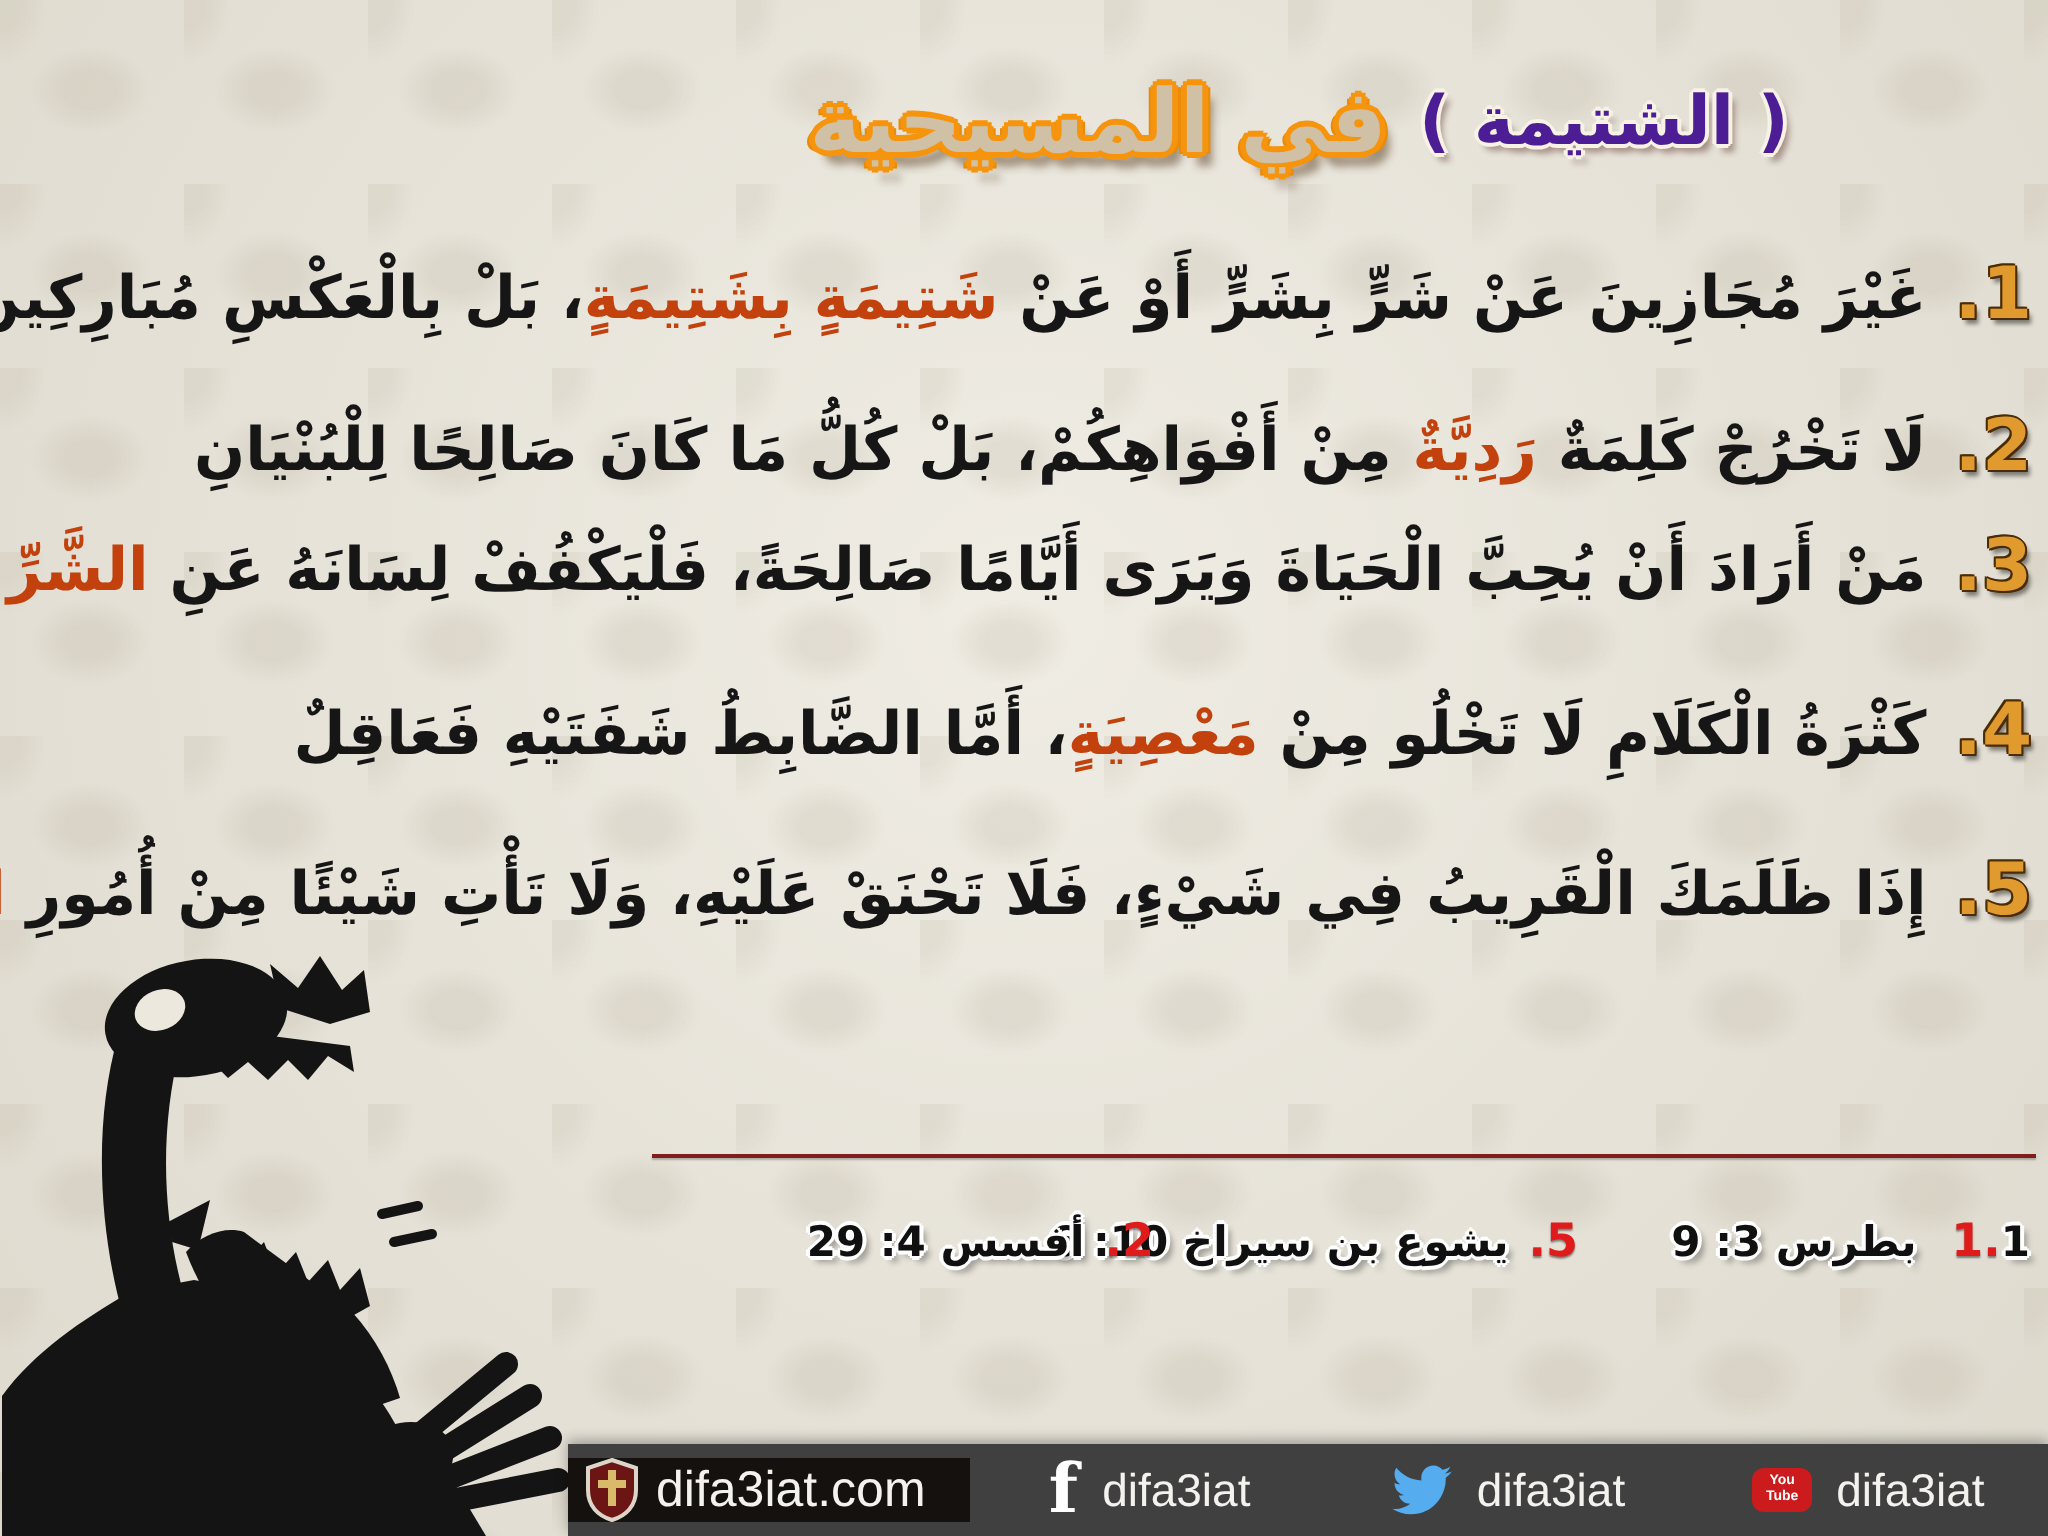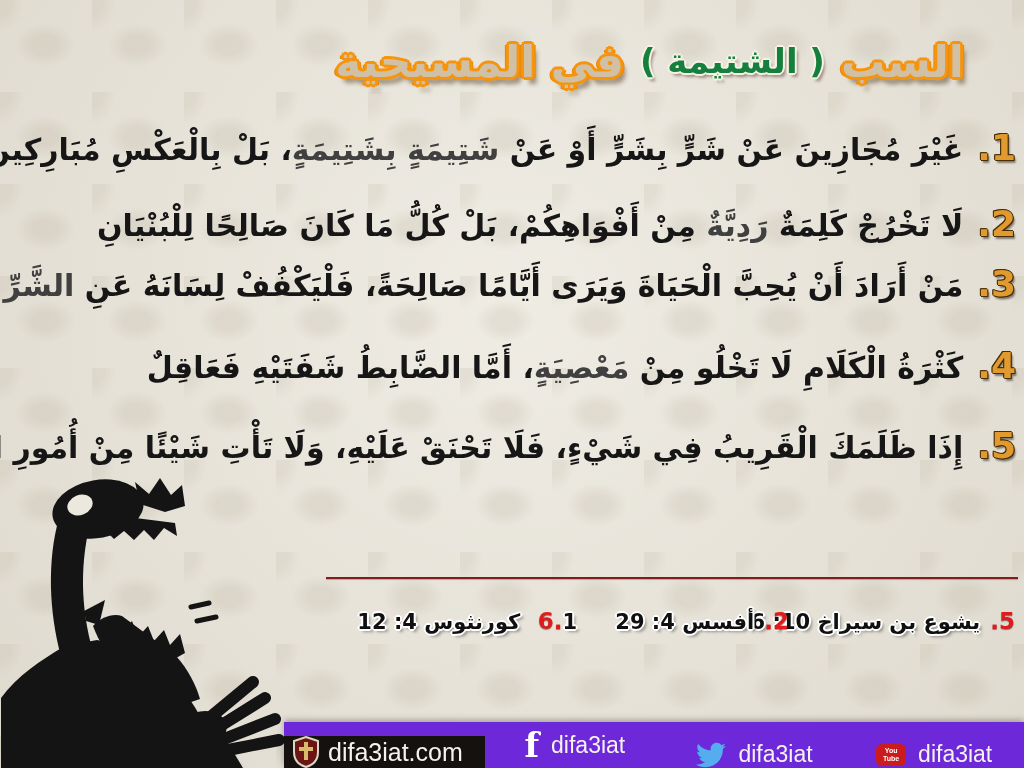--- a/index.html
+++ b/index.html
@@ -23,21 +23,21 @@
   }
   .title-main{
     font-size:44px;font-weight:bold;color:#cfc0a6;letter-spacing:1px;
     text-shadow:
       -3px 0 0 #f6940d, 3px 0 0 #f6940d, 0 -3px 0 #f6940d, 0 3px 0 #f6940d,
       -2px -2px 0 #f6940d, 2px -2px 0 #f6940d, -2px 2px 0 #f6940d, 2px 2px 0 #f6940d,
       -4px 1px 0 #e88a0a, 4px 1px 0 #e88a0a,
       5px 7px 4px rgba(70,40,5,0.45);
   }
   .title-red{
-    font-size:34px;font-weight:bold;color:#15803d;
+    font-size:34px;font-weight:bold;color:#4c1d95;
     text-shadow:
       -2px 0 0 #f7f2e6, 2px 0 0 #f7f2e6, 0 -2px 0 #f7f2e6, 0 2px 0 #f7f2e6,
       -1px -1px 0 #f7f2e6, 1px -1px 0 #f7f2e6, -1px 1px 0 #f7f2e6, 1px 1px 0 #f7f2e6,
       3px 4px 3px rgba(70,20,10,0.4);
   }
 
   
   .verse{
     position:absolute;right:8px;left:0;height:64px;
     direction:rtl;white-space:nowrap;text-align:right;
@@ -46,21 +46,21 @@
   .v1{top:116px;} .v2{top:192px;} .v3{top:252px;padding-left:48px;}
   .v4{top:334px;text-align:right;} .v5{top:414px;} .v6{top:494px;}
   .vnum{
     font-size:36px;color:#e09a2d;margin-left:14px;
     text-shadow:
       -1px 0 0 #4a2c05, 1px 0 0 #4a2c05, 0 -1px 0 #4a2c05, 0 1px 0 #4a2c05,
       -1px -1px 0 #4a2c05, 1px 1px 0 #4a2c05,
       2px 3px 2px rgba(0,0,0,0.45);
   }
   .v6 .vnum{margin-left:40px;}
-  .red{color:#404040;}
+  .red{color:#c2410c;}
 
   
   .divider{
     position:absolute;top:577px;left:326px;width:692px;height:2px;
     background:#801d1d;box-shadow:0 1px 1px rgba(0,0,0,0.25);
   }
 
   
   .refs{
     position:absolute;top:604px;right:9px;width:730px;
@@ -78,21 +78,21 @@
       3px 3px 3px rgba(0,0,0,0.35);
   }
   .ref-num{
     color:#e01b1b;margin-left:10px;font-size:23px;
     text-shadow:0 1px 1px rgba(0,0,0,0.45);
   }
 
   
   .footer{
     position:absolute;left:284px;right:0;bottom:0;height:46px;
-    background:#6d28d9;display:flex;align-items:flex-end;
+    background:#404040;display:flex;align-items:center;
     box-shadow:0 -2px 6px rgba(0,0,0,0.3);
     font-family:"Liberation Sans","DejaVu Sans",sans-serif;
   }
   .f-site{
     background:#14110e;display:flex;align-items:center;gap:9px;
     padding:0 14px 0 9px;width:178px;cursor:pointer;
   }
   .f-site-label{color:#f4f2ee;font-size:25px;}
   .f-item{
     flex:1;display:flex;align-items:center;justify-content:center;gap:12px;
@@ -110,21 +110,20 @@
 
   
   .silhouette{position:absolute;left:0;top:476px;width:302px;height:292px;}
 </style>
 </head>
 <body>
 
 <div class="stage">
 
   <div class="title">
-    <span class="title-main">السب</span>
     <span class="title-red">( الشتيمة )</span>
     <span class="title-main">في المسيحية</span>
   </div>
 
   <div class="verse v1">
     <span class="vnum">1.</span><span>غَيْرَ مُجَازِينَ عَنْ شَرٍّ بِشَرٍّ أَوْ عَنْ </span><span class="red">شَتِيمَةٍ بِشَتِيمَةٍ</span><span>، بَلْ بِالْعَكْسِ مُبَارِكِينَ</span>
   </div>
   <div class="verse v2">
     <span class="vnum">2.</span><span>لَا تَخْرُجْ كَلِمَةٌ </span><span class="red">رَدِيَّةٌ</span><span> مِنْ أَفْوَاهِكُمْ، بَلْ كُلُّ مَا كَانَ صَالِحًا لِلْبُنْيَانِ</span>
   </div>
@@ -135,27 +134,27 @@
     <span class="vnum">4.</span><span>كَثْرَةُ الْكَلَامِ لَا تَخْلُو مِنْ </span><span class="red">مَعْصِيَةٍ</span><span>، أَمَّا الضَّابِطُ شَفَتَيْهِ فَعَاقِلٌ</span>
   </div>
   <div class="verse v5">
     <span class="vnum">5.</span><span>إِذَا ظَلَمَكَ الْقَرِيبُ فِي شَيْءٍ، فَلَا تَحْنَقْ عَلَيْهِ، وَلَا تَأْتِ شَيْئًا مِنْ أُمُورِ </span><span class="red">الشَّتْمِ.</span><span></span>
   </div>
 
   <div class="divider"></div>
 
   <div class="refs">
     <div class="ref">
+      <span class="ref-num">1.</span><span class="ref-text">1 بطرس 3: 9</span>
+    </div>
+    <div class="ref">
       <span class="ref-num">5.</span><span class="ref-text">يشوع بن سيراخ 10: 6</span>
     </div>
     <div class="ref">
       <span class="ref-num">2.</span><span class="ref-text">أفسس 4: 29</span>
-    </div>
-    <div class="ref">
-      <span class="ref-num">6.</span><span class="ref-text">1 كورنثوس 4: 12</span>
     </div>
   </div>
 
   <div class="silhouette">
     <svg width="302" height="292" viewBox="0 0 300 292" xmlns="http://www.w3.org/2000/svg">
       <g fill="#141414">
 
         <ellipse cx="97" cy="33" rx="46" ry="29" transform="rotate(-10 97 33)"></ellipse>
 
         <polygon points="134,6 148,18 159,2 170,19 181,9 184,30 164,36 139,28"></polygon>

